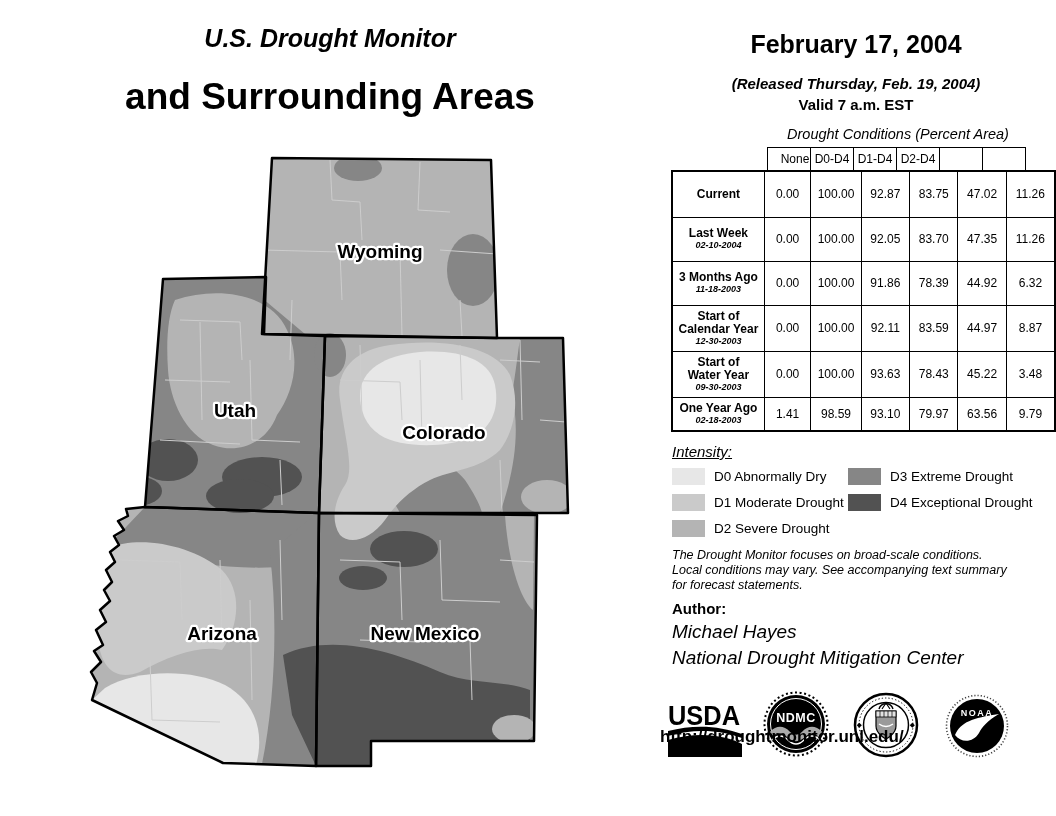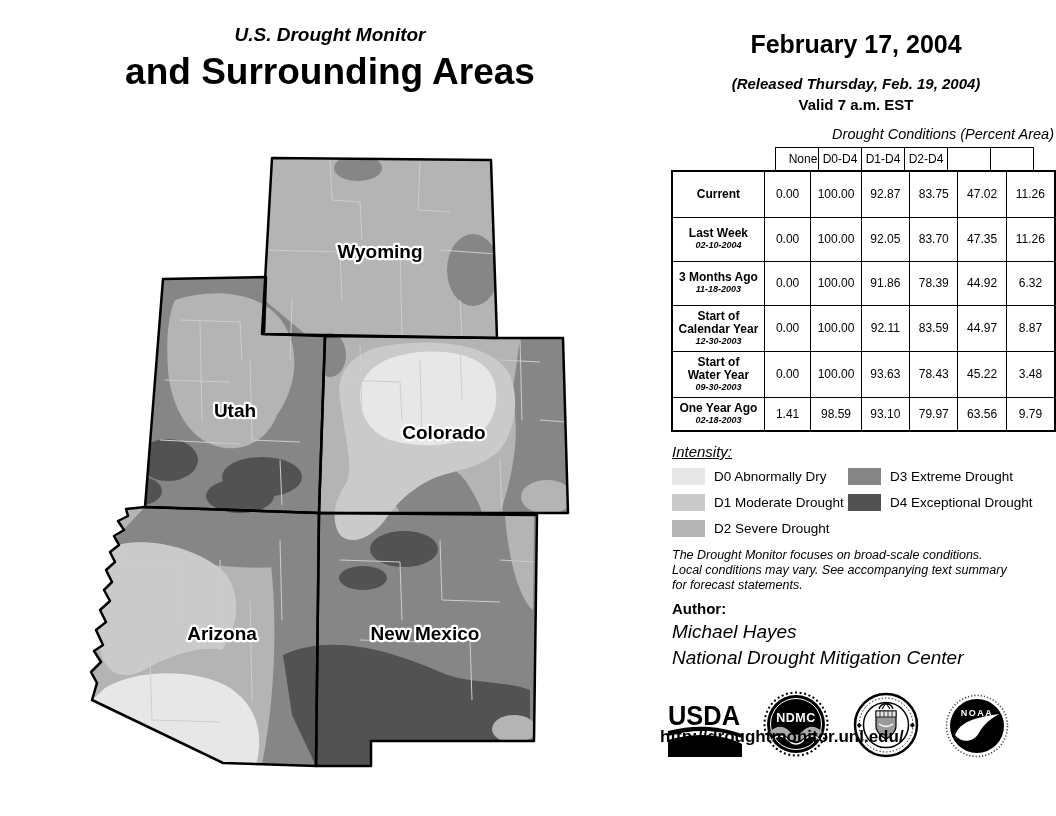--- a/index.html
+++ b/index.html
@@ -1,37 +1,37 @@
 <!DOCTYPE html>
 <html><head>
 <meta charset="utf-8">
 <style>
   html,body{margin:0;padding:0;background:#fff;}
   #page{position:relative;width:1056px;height:816px;background:#fff;overflow:hidden;
         font-family:"Liberation Sans",sans-serif;color:#000;}
 
   
   .map-titles{position:absolute;left:25px;top:24px;width:610px;text-align:center;line-height:1.12;}
-  .t-monitor{font-size:19px;font-weight:bold;font-style:italic;margin-bottom:6px;}
+  .t-monitor{font-size:25px;font-weight:bold;font-style:italic;margin-bottom:24px;}
   .t-region{font-size:37px;font-weight:bold;letter-spacing:0px;}
 
   
   .date-block{position:absolute;left:660px;top:30px;width:392px;text-align:center;}
   .d-date{font-size:25px;font-weight:bold;}
   .d-released{font-size:15px;font-weight:bold;font-style:italic;margin-top:16px;}
   .d-valid{font-size:15px;font-weight:bold;margin-top:4px;}
 
-  .table-title{position:absolute;left:742px;top:126px;width:312px;text-align:right;
+  .table-title{position:absolute;left:742px;top:126px;width:312px;text-align:center;
                font-size:14.5px;font-style:italic;}
 
   .tbl-header{position:absolute;left:767px;top:147px;display:flex;}
   .tbl-header .hc{box-sizing:border-box;width:44px;height:24px;border:1px solid #000;
                   margin-left:-1px;display:flex;align-items:center;justify-content:center;
                   font-size:12px;}
-  .tbl-header .hc:first-child{margin-left:8px;padding-left:12px;}
+  .tbl-header .hc:first-child{margin-left:0;padding-left:12px;}
   .hc.light-text{color:#fff;}
 
   table.dm{position:absolute;left:671px;top:170px;border-collapse:collapse;border:2px solid #000;
            table-layout:fixed;}
   table.dm td{border:1px solid #000;text-align:center;vertical-align:middle;padding:4px;
               font-size:12px;}
   td.rowlab{width:95px;}
   td.val{width:43px;}
   .row-label{font-weight:bold;font-size:12px;line-height:13px;white-space:pre-line;}
   .row-date{font-weight:bold;font-style:italic;font-size:9px;line-height:11px;}

